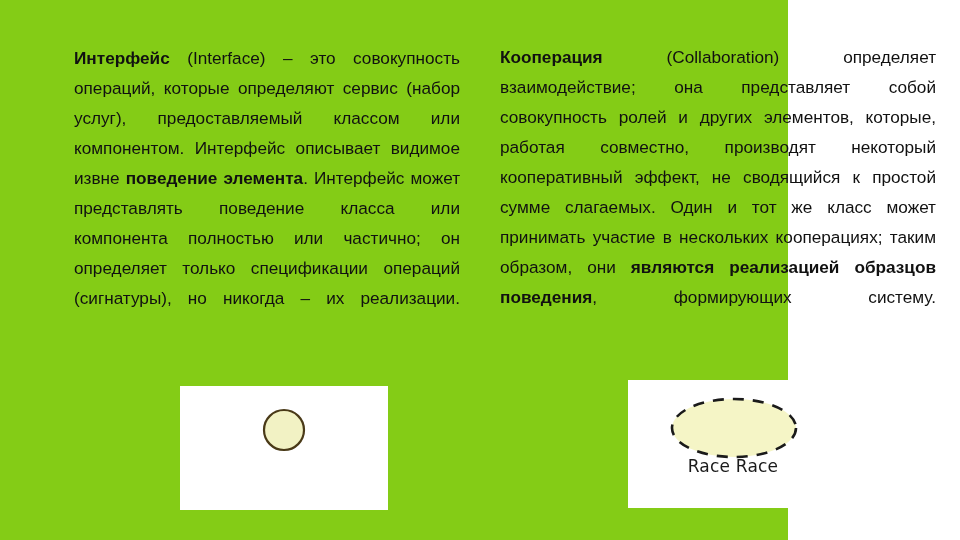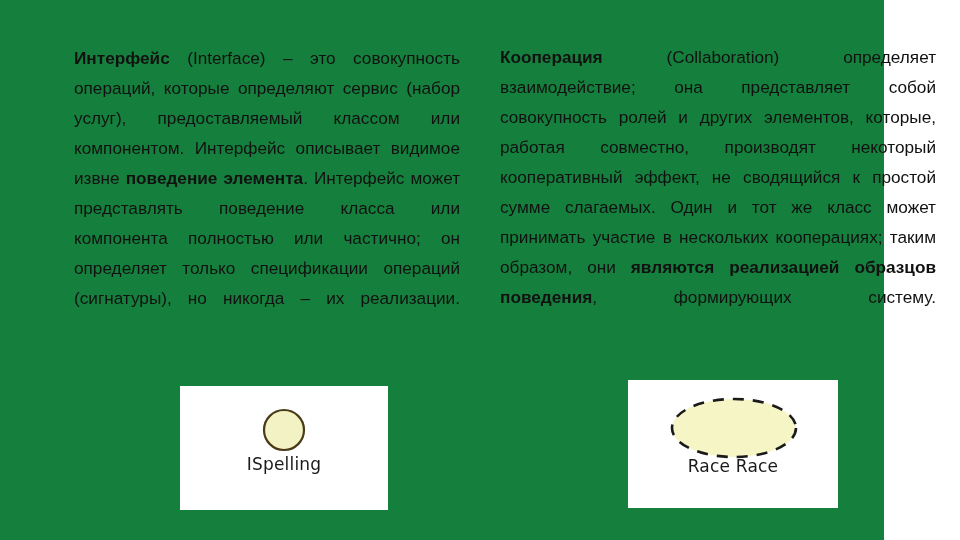--- a/index.html
+++ b/index.html
@@ -9,23 +9,23 @@
   }
   body {
     width: 960px;
     height: 540px;
     overflow: hidden;
     font-family: "Liberation Sans", sans-serif;
     color: #000000;
   }
   .slide {
     position: relative;
-    width: 884px;
+    width: 788px;
     height: 540px;
-    background: #15803d;
+    background: #84cc16;
   }
 
   
   .col {
     position: absolute;
     text-align: justify;
     text-justify: inter-word;
     font-size: 17.2px;
     line-height: 30px;
     color: #111111;
@@ -101,21 +101,20 @@
   <div class="col col-right">
     <p><b>Кооперация</b><span> </span><span>(Collaboration)</span><span> определяет взаимодействие; она представляет собой совокупность ролей и других элементов, которые, работая совместно, производят некоторый кооперативный эффект, не сводящийся к простой сумме слагаемых. Один и тот же класс может принимать участие в нескольких кооперациях; таким образом, они </span><b>являются реализацией образцов поведения</b><span>, формирующих систему.</span></p>
   </div>
 
   <div class="figure fig-interface">
     <div class="fig-shape-wrap">
       <svg width="208" height="124" viewBox="0 0 208 124">
         <circle cx="104" cy="44" r="20" fill="#f2f2c4" stroke="#4a3a18" stroke-width="2.2"></circle>
       </svg>
     </div>
-    <div class="fig-caption cap-interface">ISpelling</div>
   </div>
 
   <div class="figure fig-collab">
     <div class="fig-shape-wrap">
       <svg width="210" height="128" viewBox="0 0 210 128">
         <ellipse cx="106" cy="48" rx="62" ry="29" fill="#f5f5c6" stroke="#1a1a1a" stroke-width="2.6" stroke-dasharray="11 9"></ellipse>
       </svg>
     </div>
     <div class="fig-caption cap-collab">Race Race</div>
   </div>

